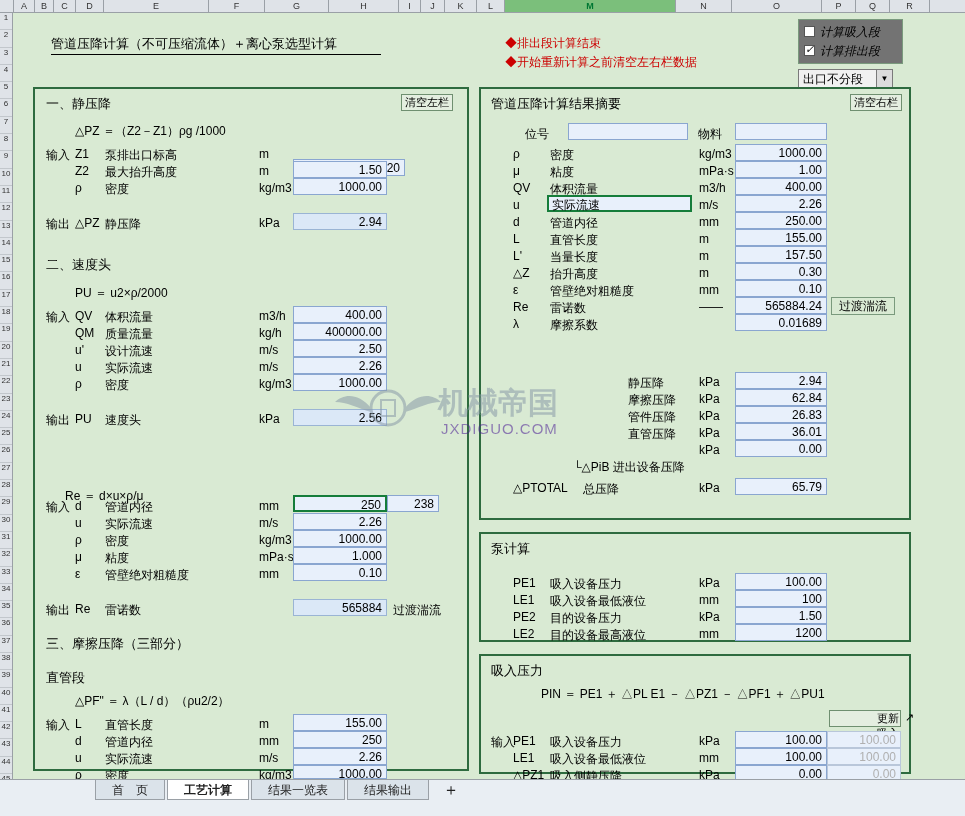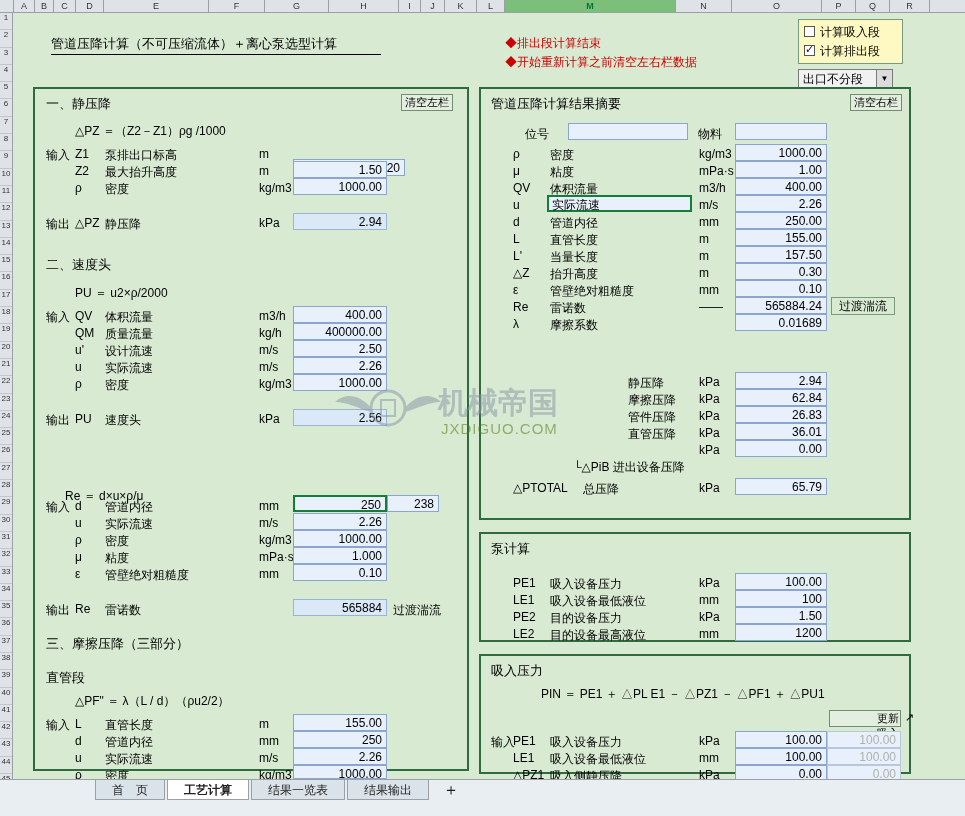--- a/index.html
+++ b/index.html
@@ -71,21 +71,21 @@
     position:absolute; background:#e4eee0; border:1px solid #6f8f70;
     font-size:11px; text-align:center; line-height:15px; height:17px;
     color:#000;
   }
   .flagcell {
     position:absolute; background:#d9ead3; border:1px solid #7a9a7d;
     font-size:12px; text-align:center; line-height:16px; height:18px;
   }
   
   .chkbox {
-    position:absolute; background:#fef9c3; border:1px solid #7a9a7d;
+    position:absolute; background:#737373; border:1px solid #7a9a7d;font-style:italic;
   }
   .chkrow { position:absolute; font-size:12px; white-space:nowrap;}
   .chkmark {
     position:absolute; width:11px; height:11px; border:1px solid #555;
     background:#fff;
   }
   .chkmark.on:after{
     content:"✓"; position:absolute; left:0px; top:-3px; font-size:11px; color:#111;
   }
   .selectbox {
@@ -101,21 +101,21 @@
   .watermark {
     position:absolute; left:320px; top:365px; width:340px; height:70px;
     opacity:.55; pointer-events:none;
   }
   .wm-text {
     position:absolute; left:105px; top:5px; font-size:30px; font-weight:bold;
     color:#8a9ba8; font-family:"DejaVu Sans", sans-serif;
   }
   .wm-sub {
     position:absolute; left:108px; top:42px; font-size:15px; letter-spacing:1px;
-    color:#4d7c0f;
+    color:#4c1d95;
   }
   
   .tabbar {
     position:absolute; left:0; top:779px; width:965px; height:37px;
     background:#e9eef3; border-top:1px solid #9aa0a6;
     display:flex; align-items:flex-start; padding-left:95px;
   }
   .tab {
     height:20px; line-height:20px; padding:0 16px; font-size:12px;
     background:#dbe3ea; border:1px solid #9aa0a6; border-top:none;

